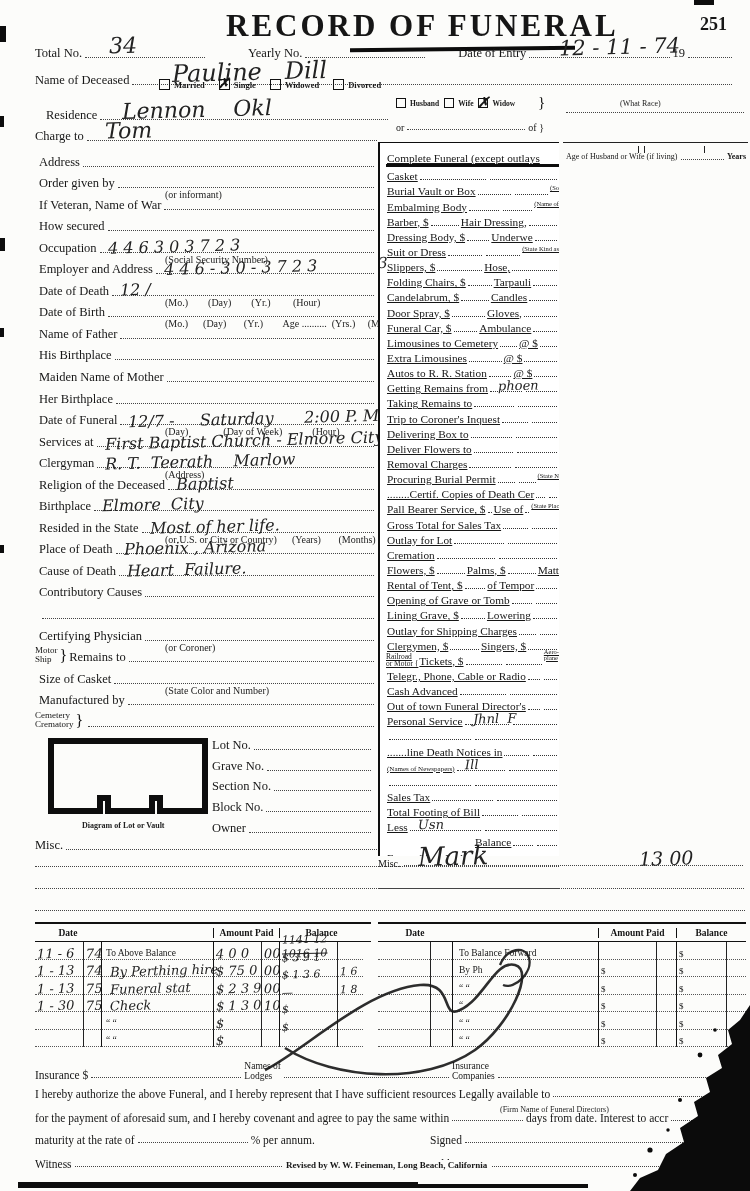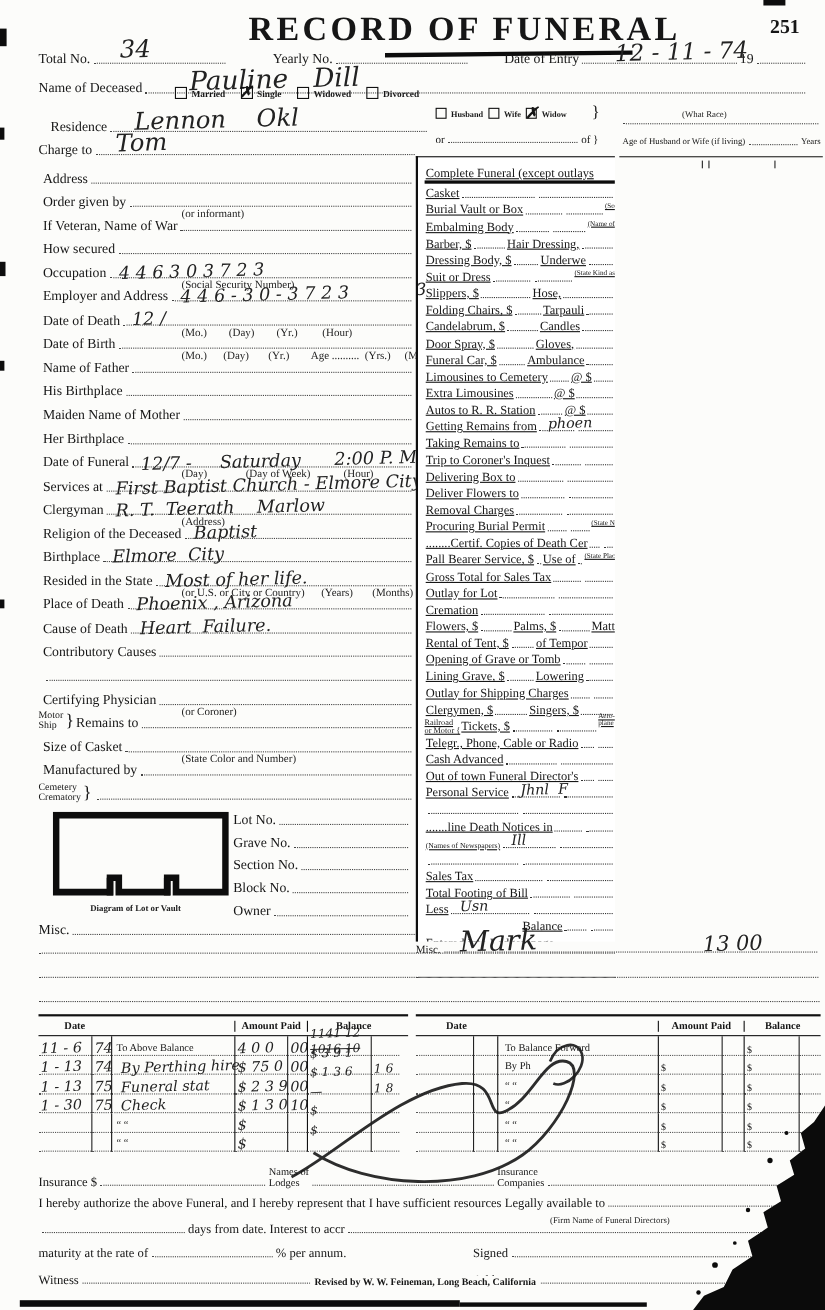--- a/index.html
+++ b/index.html
@@ -154,21 +154,21 @@
   <div class="abs row" style="left:396px;top:122px;width:148px;font-size:10px;">
     <span>or</span>
     <span class="dots"></span>
     <span>of }</span>
   </div>
   <div class="abs sub" style="left:620px;top:100px;font-size:8px;">(What Race)</div>
   <div class="abs" style="left:566px;top:112px;width:178px;border-bottom:1.2px dotted #444;"></div>
   <div class="abs row" style="left:566px;top:124px;width:180px;font-size:8px;">
     <span>Age of Husband or Wife (if living)</span>
     <span class="dots" style="margin-bottom:1px;"></span>
-    <span style="font-weight:normal;">Years</span>
+    <span style="font-weight:bold;margin-top:28px;">Years</span>
   </div>
   <div class="abs" style="left:563px;top:142px;width:185px;border-top:1.6px solid #222;"></div>
   <div class="abs" style="left:638px;top:146px;width:5px;height:7px;border-left:1.5px solid #222;border-right:1.5px solid #222;"></div>
   <div class="abs" style="left:704px;top:146px;width:1px;height:7px;border-left:1.5px solid #222;"></div>
 
   <div class="abs" style="left:35px;top:148px;width:342px;">
 
       <div class="fld">
         <span class="stk"></span>
         <span class="brc"></span>
@@ -1397,20 +1397,21 @@
     <span class="stack2">Insurance
 Companies</span>
     <span class="dots"></span>
   </div>
   <div class="abs row legal" style="left:35px;top:1088px;width:710px;">
     <span>I hereby authorize the above Funeral, and I hereby represent that I have sufficient resources Legally available to</span>
     <span class="dots"></span>
   </div>
   <div class="abs sub" style="left:500px;top:1106px;font-size:8px;">(Firm Name of Funeral Directors)</div>
   <div class="abs row legal" style="left:35px;top:1112px;width:710px;">
+    <span>for the payment of aforesaid sum, and I hereby covenant and agree to pay the same within</span>
     <span class="dots" style="max-width:130px;"></span>
     <span>days from date. Interest to accr</span>
     <span class="dots"></span>
   </div>
   <div class="abs row legal" style="left:35px;top:1134px;width:330px;">
     <span>maturity at the rate of</span>
     <span class="dots" style="max-width:110px;"></span>
     <span>% per annum.</span>
   </div>
   <div class="abs row legal" style="left:430px;top:1134px;width:290px;">

